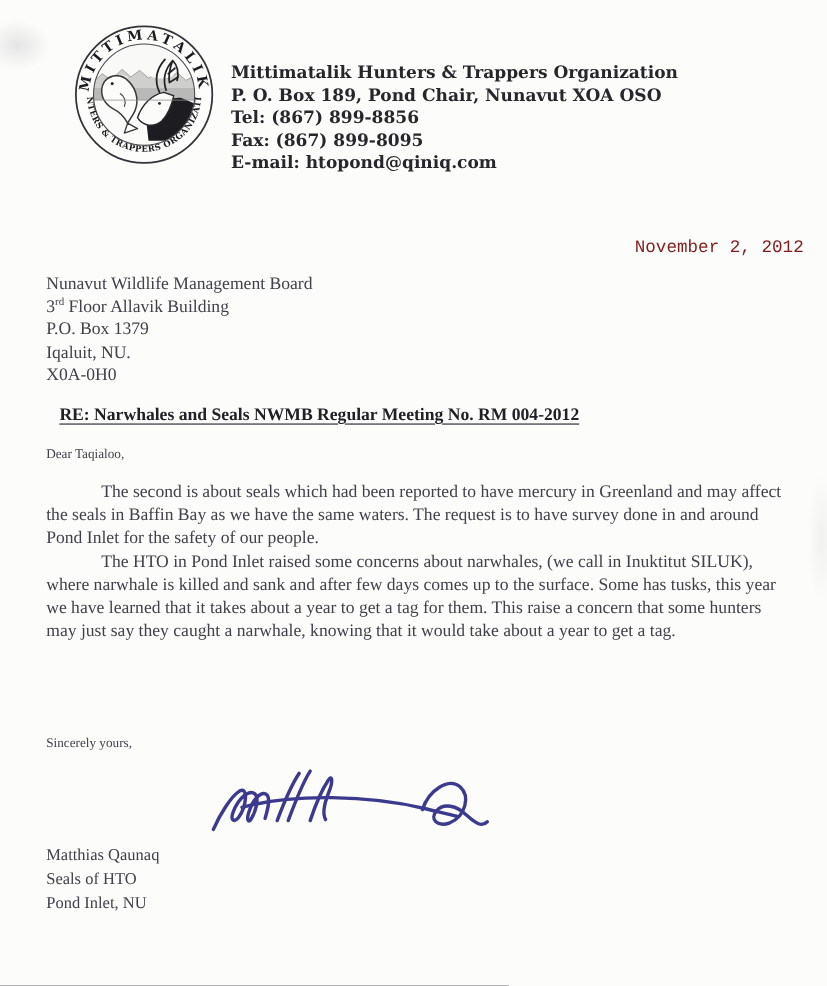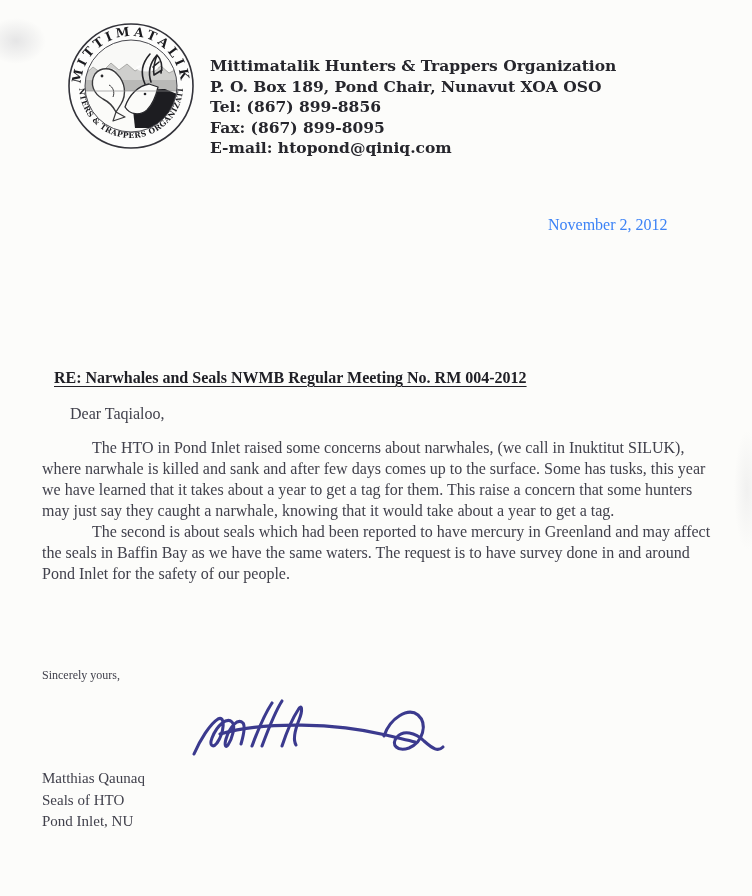--- a/index.html
+++ b/index.html
@@ -29,33 +29,33 @@
   .letterhead-text {
     position:absolute; left:210px; top:44px;
     font-family:"DejaVu Serif", serif;
     font-weight:bold;
     font-size:15.5px; line-height:20.5px;
     color:#26262c;
     white-space:nowrap;
     margin-top:12px;
   }
 
-  .date-line { position:absolute; left:548px; top:216px; font-size:16px; color:#3b82f6; }
+  .date-line { position:absolute; left:577px; top:216px; font-size:16px; color:#7f1d1d;font-family:Liberation Mono, monospace; }
 
   .recipient { position:absolute; left:42px; top:249px; font-size:16px; line-height:20.5px; }
   .recipient sup { font-size:10px; line-height:0; }
 
   .subject-line {
     position:absolute; left:54px; top:369px;
     font-size:16px; font-weight:bold; color:#202026;
     text-decoration:underline; text-underline-offset:3px;
     white-space:nowrap;
   }
 
-  .salutation { position:absolute; left:42px; top:405px; font-size:16px;margin-left:28px; }
+  .salutation { position:absolute; left:42px; top:405px; font-size:12px; }
 
   .body-text { position:absolute; left:42px; top:437px; width:672px; font-size:16px; line-height:21px; }
   .body-text p { margin:0; text-indent:50px; }
 
   .closing { position:absolute; left:42px; top:668px; font-size:12px; }
 
   .signature-svg { position:absolute; left:186px; top:688px; }
 
   .sig-block { position:absolute; left:42px; top:768px; font-size:15px; line-height:21.5px; }
 </style>
@@ -117,28 +117,35 @@
   <div class="letterhead-text">
     <div>Mittimatalik Hunters &amp; Trappers Organization</div>
     <div>P. O. Box 189, Pond Chair, Nunavut XOA OSO</div>
     <div>Tel: (867) 899-8856</div>
     <div>Fax: (867) 899-8095</div>
     <div>E-mail: htopond@qiniq.com</div>
   </div>
 
   <div class="date-line">November 2, 2012</div>
 
+  <div class="recipient">
+    <div>Nunavut Wildlife Management Board</div>
+    <div><span>3</span><sup>rd</sup><span> Floor Allavik Building</span></div>
+    <div>P.O. Box 1379</div>
+    <div>Iqaluit, NU.</div>
+    <div>X0A-0H0</div>
+  </div>
 
   <div class="subject-line">RE: Narwhales and Seals NWMB Regular Meeting No. RM 004-2012</div>
 
   <div class="salutation">Dear Taqialoo,</div>
 
   <div class="body-text">
+    <p>The second is about seals which had been reported to have mercury in Greenland and may affect the seals in Baffin Bay as we have the same waters. The request is to have survey done in and around Pond Inlet for the safety of our people.</p>
     <p>The HTO in Pond Inlet raised some concerns about narwhales, (we call in Inuktitut SILUK), where narwhale is killed and sank and after few days comes up to the surface. Some has tusks, this year we have learned that it takes about a year to get a tag for them. This raise a concern that some hunters may just say they caught a narwhale, knowing that it would take about a year to get a tag.</p>
-    <p>The second is about seals which had been reported to have mercury in Greenland and may affect the seals in Baffin Bay as we have the same waters. The request is to have survey done in and around Pond Inlet for the safety of our people.</p>
   </div>
 
   <div class="closing">Sincerely yours,</div>
 
   <svg class="signature-svg" width="262" height="88" viewBox="0 0 262 88" xmlns="http://www.w3.org/2000/svg">
     <g fill="none" stroke-width="3.1" stroke-linecap="round" stroke-linejoin="round">
       <path d="M 8,66 C 14,52 24,36 32,31 C 40,27 38,45 31,55 C 27,60 23,58 26,50 C 31,37 41,29 46,34 C 50,38 46,51 42,57 C 40,60 38,58 40,51 C 44,38 52,30 57,35 C 60,39 57,49 55,56" stroke="#3b3a8e"></path>
       <path d="M 66,58 C 72,42 80,24 86,15" stroke="#3b3a8e"></path>
       <path d="M 76,58 C 82,42 90,22 96,13" stroke="#3b3a8e"></path>
       <path d="M 96,58 C 100,46 106,31 112,22 C 116,15 117,22 113,32 C 109,42 107,52 110,57" stroke="#3b3a8e"></path>

